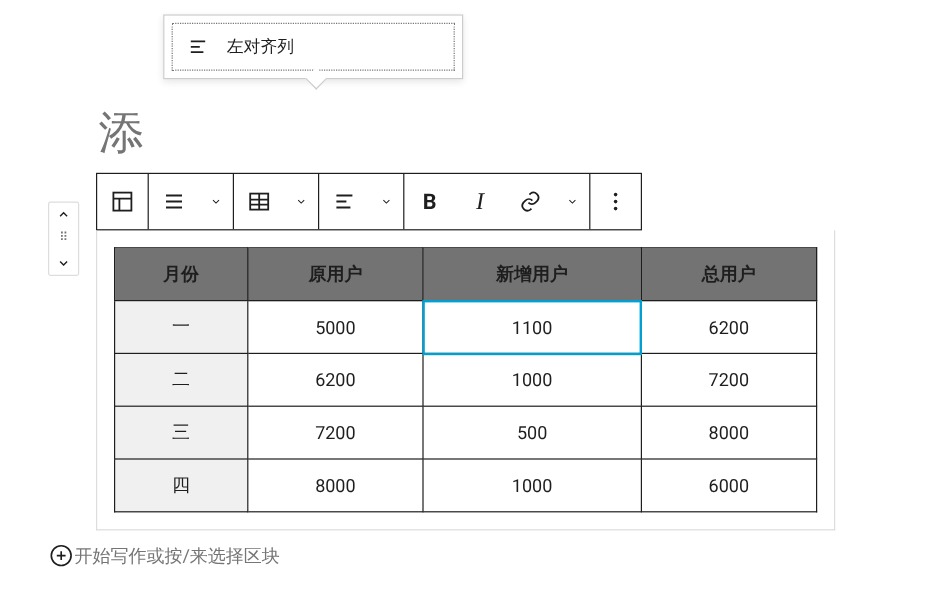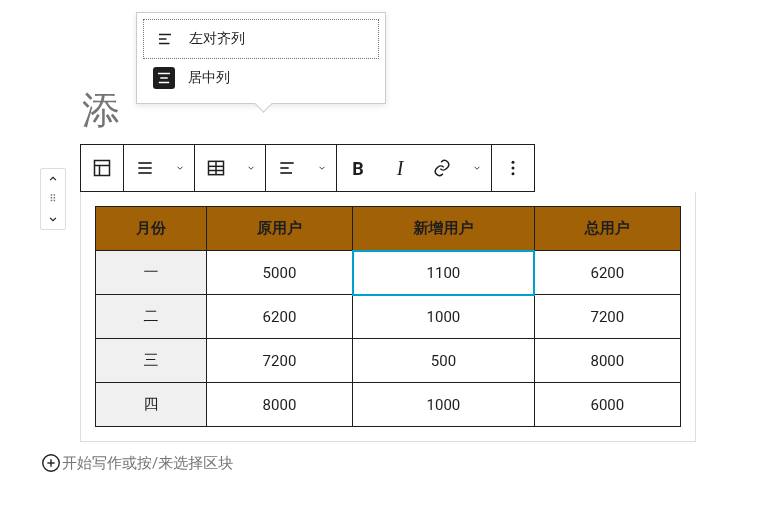--- a/index.html
+++ b/index.html
@@ -86,21 +86,21 @@
       width: 100%;
     }
     th, td {
       border: 1px solid #1e1e1e;
       padding: 12px 8px;
       text-align: center;
       font-size: 15px;
       color: #1e1e1e;
     }
     th {
-      background: #a16207;
+      background: #737373;
       font-weight: 700;
     }
     td.col-month { background: #f0f0f0; font-weight: 400; }
     td.selected {
       outline: 2px solid #00a0d2;
       outline-offset: -1px;
       position: relative;
     }
 
     .appender {
@@ -326,23 +326,13 @@
   <div class="dropdown-item active">
     <span class="dd-icon">
       <svg viewBox="0 0 24 24">
           <line x1="4" y1="6" x2="20" y2="6" stroke="currentColor" stroke-width="2"></line>
           <line x1="4" y1="12" x2="14" y2="12" stroke="currentColor" stroke-width="2"></line>
           <line x1="4" y1="18" x2="18" y2="18" stroke="currentColor" stroke-width="2"></line>
         </svg>
     </span>
     <span>左对齐列</span>
   </div>
-  <div class="dropdown-item">
-    <span class="dd-icon filled">
-      <svg viewBox="0 0 24 24" stroke="#fff">
-          <line x1="4" y1="6" x2="20" y2="6" stroke-width="2"></line>
-          <line x1="7" y1="12" x2="17" y2="12" stroke-width="2"></line>
-          <line x1="5" y1="18" x2="19" y2="18" stroke-width="2"></line>
-        </svg>
-    </span>
-    <span>居中列</span>
-  </div>
 </div>
 
 </body></html>

